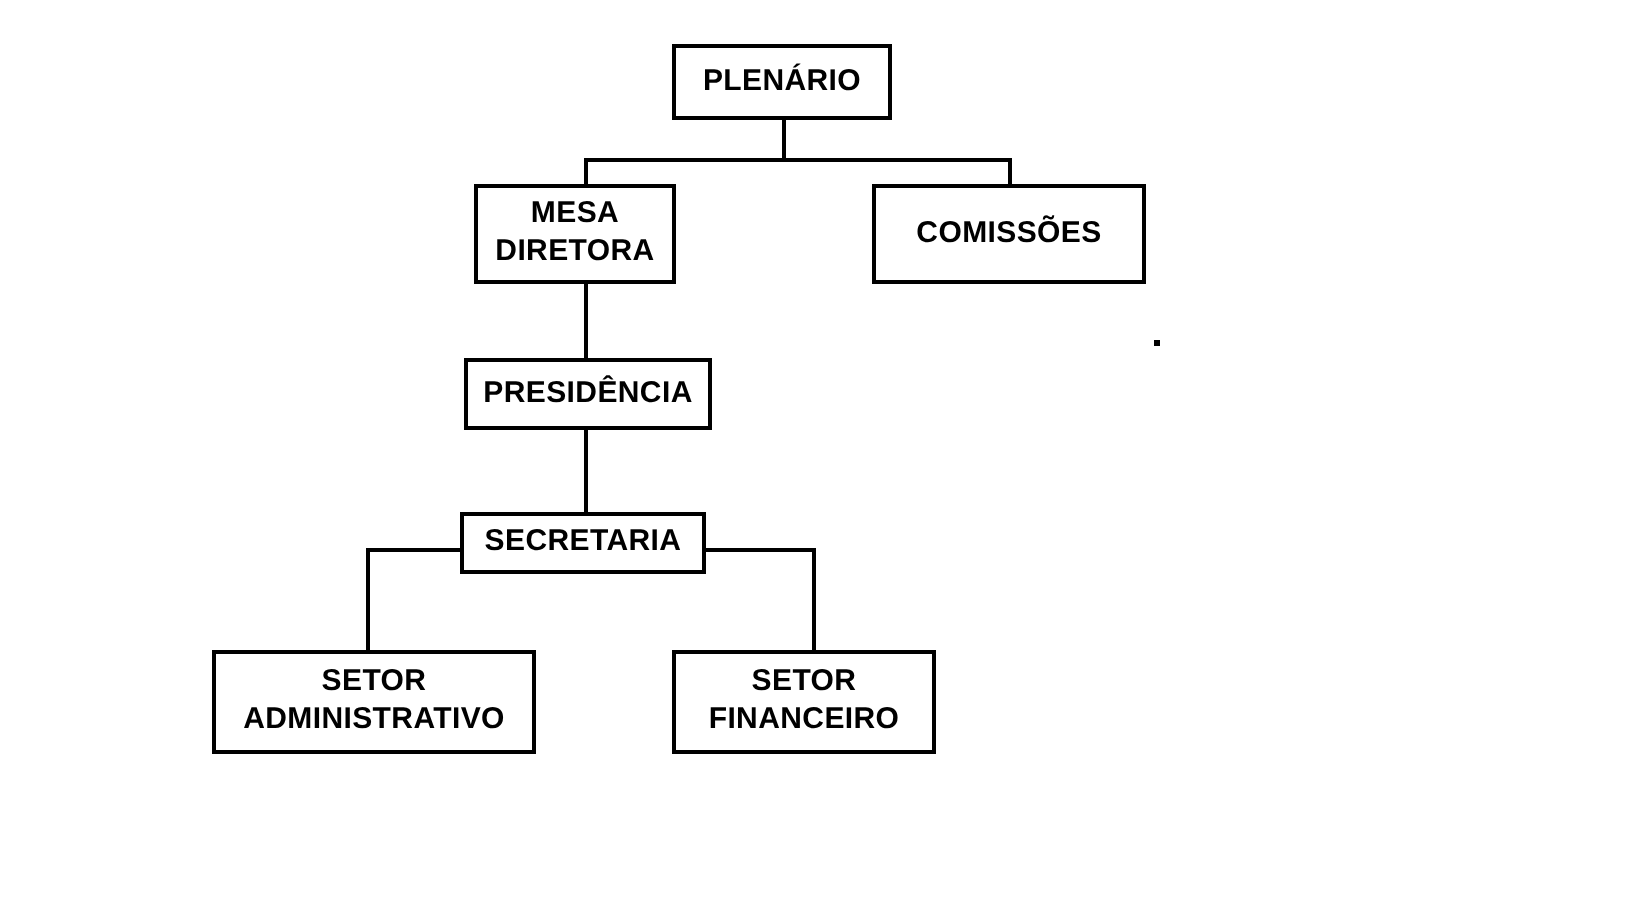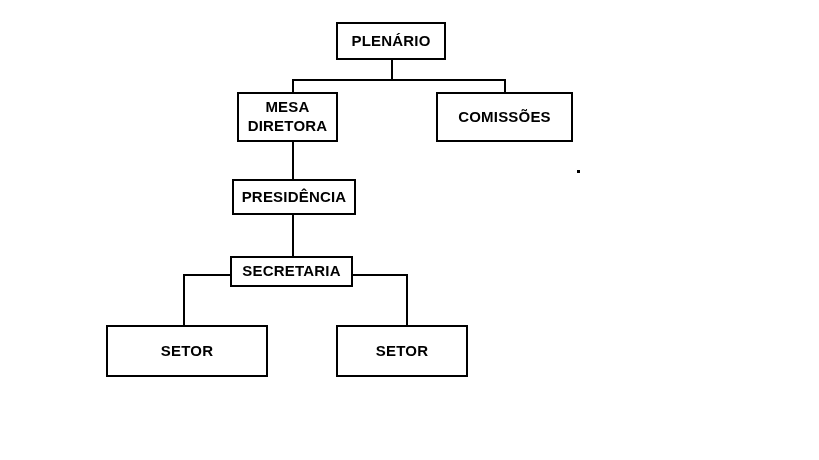--- a/index.html
+++ b/index.html
@@ -85,19 +85,21 @@
   <div class="node" style="left:230px; top:256px; width:123px; height:31px;">
     <span>SECRETARIA</span>
   </div>
 
   <div class="node" style="left:232px; top:179px; width:124px; height:36px;">
     <span>PRESIDÊNCIA</span>
   </div>
 
   <div class="node" style="left:106px; top:325px; width:162px; height:52px;">
     <span>SETOR</span>
+    <span class="line2">ADMINISTRATIVO</span>
   </div>
 
   <div class="node" style="left:336px; top:325px; width:132px; height:52px;">
     <span>SETOR</span>
+    <span class="line2">FINANCEIRO</span>
   </div>
 
 </div>
 
 </body></html>

